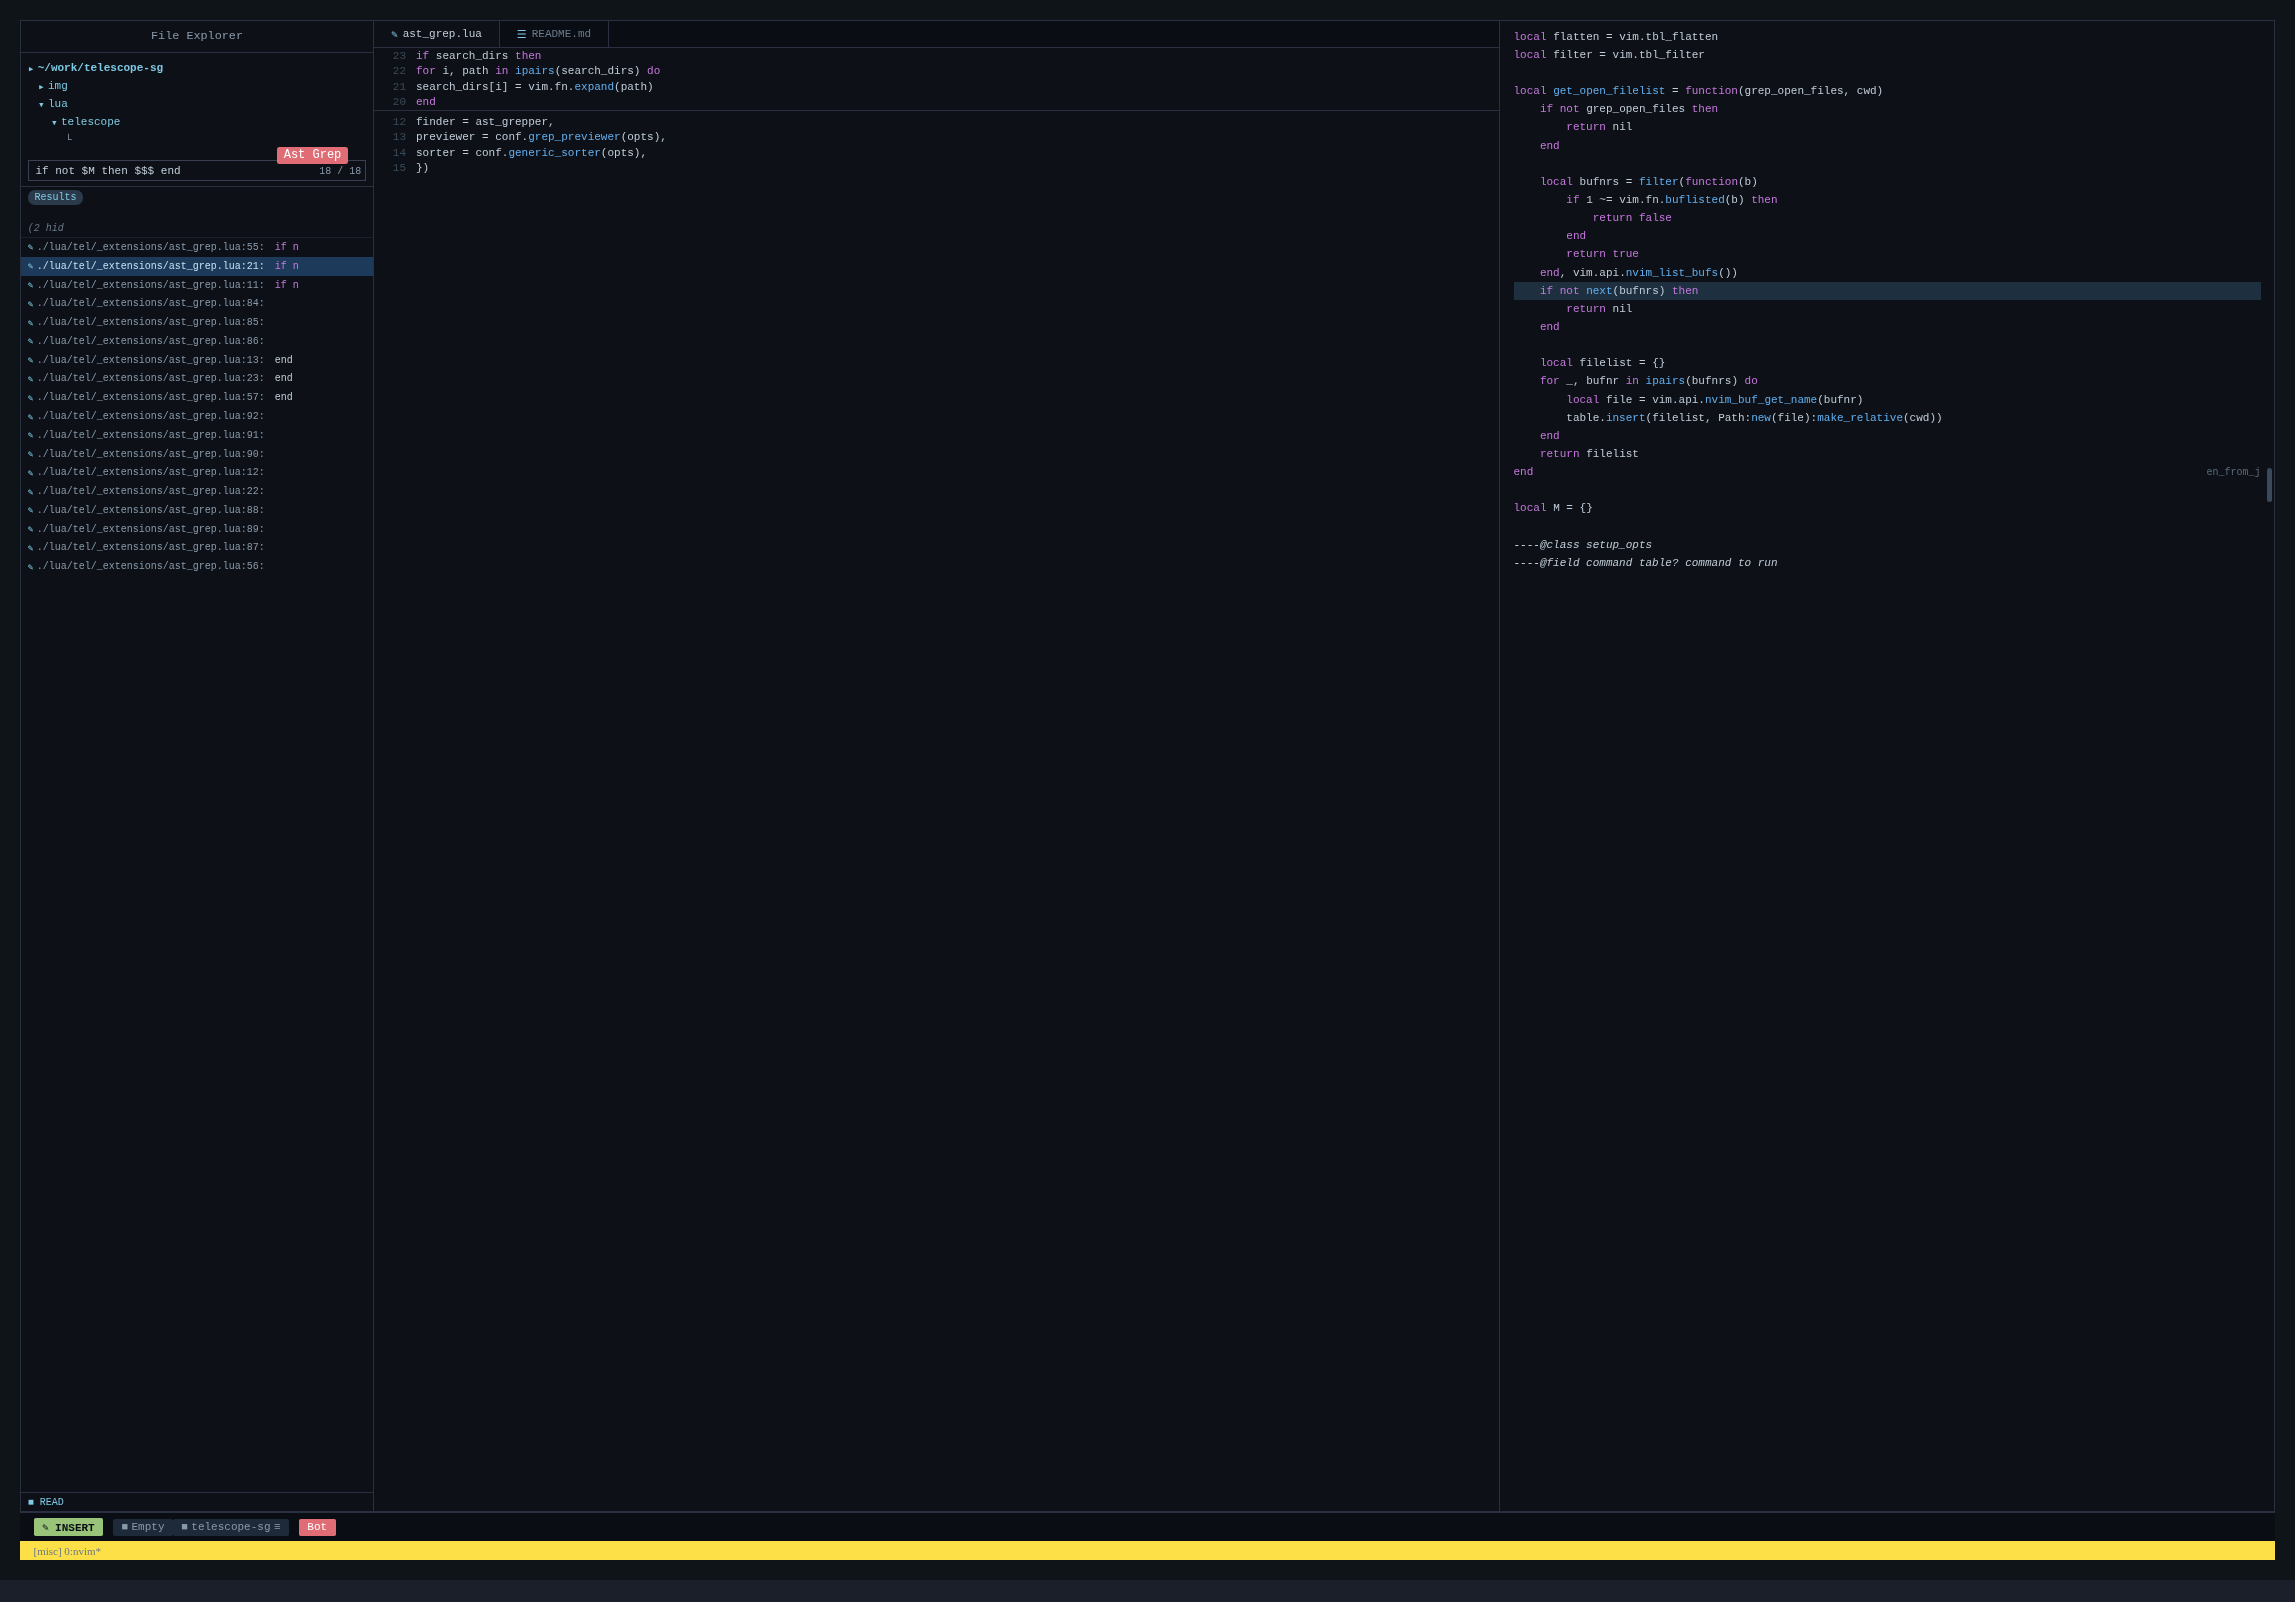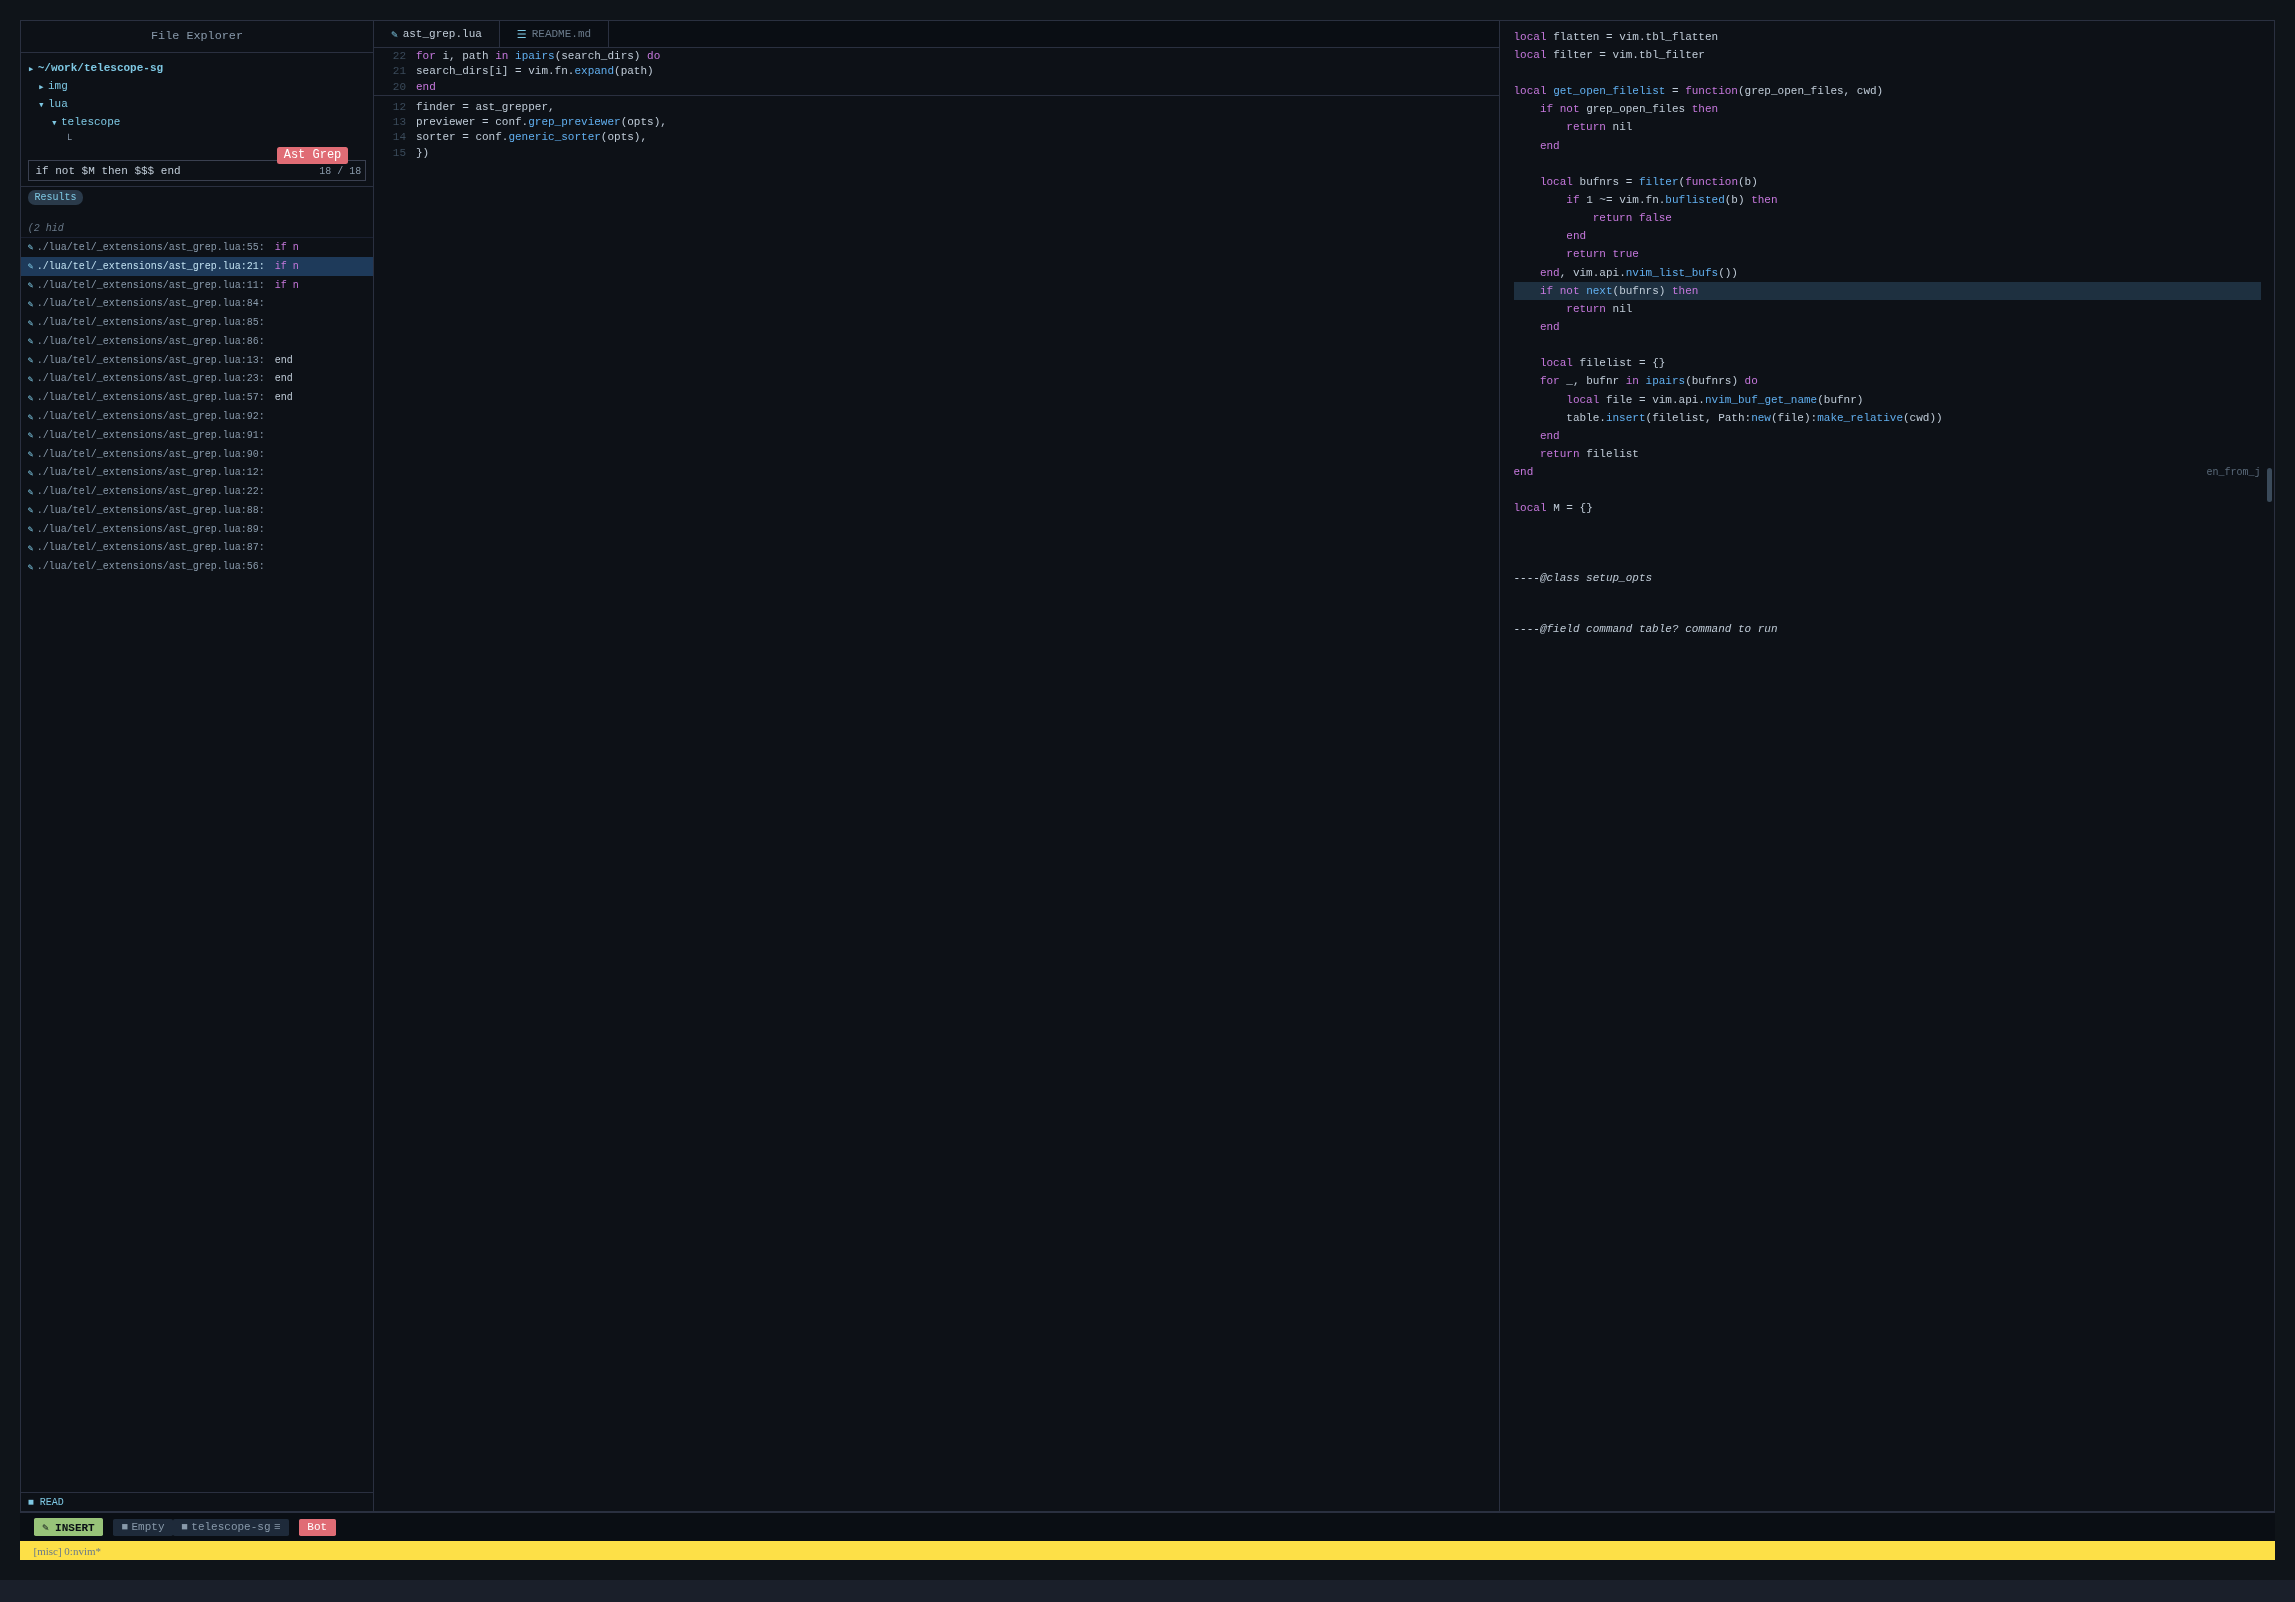--- a/index.html
+++ b/index.html
@@ -187,21 +187,21 @@
       font-size: 11px;
       flex-shrink: 0;
     }
     .line-content {
       color: #c0ccd8;
       font-size: 11px;
       padding: 1.7px 0;
     }
     .kw { color: #c678dd; }
     .fn-name { color: #61afef; }
-    .comment { color: #5a6a5a; font-style: italic; margin-top: 33px; }
+    .comment { color: #5a6a5a; font-style: italic; }
     .plain { color: #c0ccd8; }
     
     .code-bottom {
       flex: 1;
       display: flex;
       flex-direction: column;
       padding: 3.4px 0;
     }
     
     .right-panel {
@@ -443,20 +443,26 @@
           <span class="tab-icon">✎</span>
           <span>ast_grep.lua</span>
         </div>
         <div class="tab">
           <span class="tab-icon">☰</span>
           <span>README.md</span>
         </div>
       </div>
 
       <div class="code-top">
+        <div class="code-line">
+          <span class="line-num">23</span>
+          <span class="line-content">
+            <span class="kw">if</span><span class="plain"> search_dirs </span><span class="kw">then</span>
+          </span>
+        </div>
         <div class="code-line">
           <span class="line-num">22</span>
           <span class="line-content">
             <span class="plain">        </span><span class="kw">for</span><span class="plain"> i, path </span><span class="kw">in</span><span class="plain"> </span><span class="fn-name">ipairs</span><span class="plain">(search_dirs) </span><span class="kw">do</span>
           </span>
         </div>
         <div class="code-line">
           <span class="line-num">21</span>
           <span class="line-content">
             <span class="plain">            search_dirs[i] = vim.fn.</span><span class="fn-name">expand</span><span class="plain">(path)</span>

